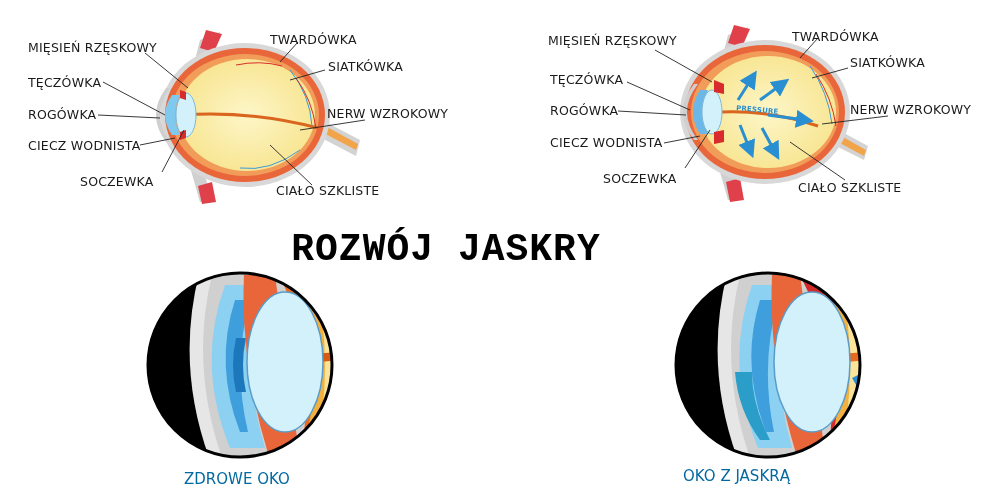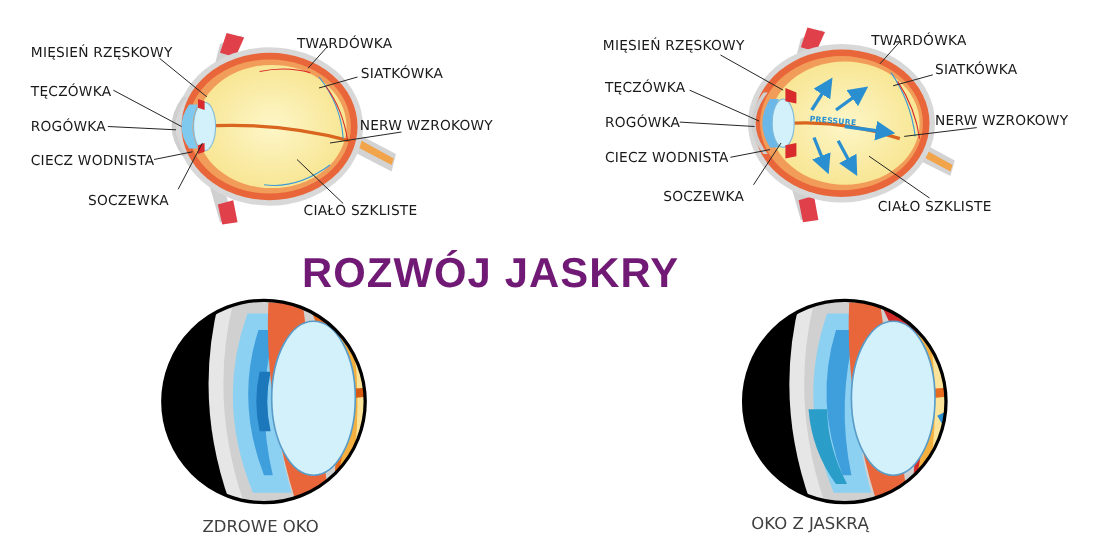--- a/index.html
+++ b/index.html
@@ -1,19 +1,19 @@
 <!DOCTYPE html>
 <html><head>
 <meta charset="utf-8">
 <style>
   html,body{margin:0;padding:0;background:#fff;}
   body{width:1000px;height:500px;position:relative;overflow:hidden;font-family:"Liberation Sans",sans-serif;}
   .lbl{position:absolute;font-family:"DejaVu Sans",sans-serif;font-size:12.5px;color:#1a1a1a;letter-spacing:0.2px;white-space:nowrap;line-height:14px;}
-  .title{position:absolute;left:0;width:892px;top:228px;text-align:center;font-family:Liberation Sans, sans-serif;font-weight:bold;font-size:38px;letter-spacing:1px;color:#701a75;}
-  .caption{position:absolute;font-family:"DejaVu Sans",sans-serif;font-size:15px;color:#404040;white-space:nowrap;}
+  .title{position:absolute;left:0;width:892px;top:228px;text-align:center;font-family:Liberation Mono, monospace;font-weight:bold;font-size:38px;letter-spacing:1px;color:#000000;}
+  .caption{position:absolute;font-family:"DejaVu Sans",sans-serif;font-size:15px;color:#0369a1;white-space:nowrap;}
   svg{position:absolute;left:0;top:0;}
 </style>
 </head>
 <body>
 
 <svg width="1000" height="500">
   <defs>
     <radialGradient id="vit" cx="50%" cy="50%" r="60%">
       <stop offset="0%" stop-color="#fdf6c8"></stop>
       <stop offset="100%" stop-color="#f7e38a"></stop>

